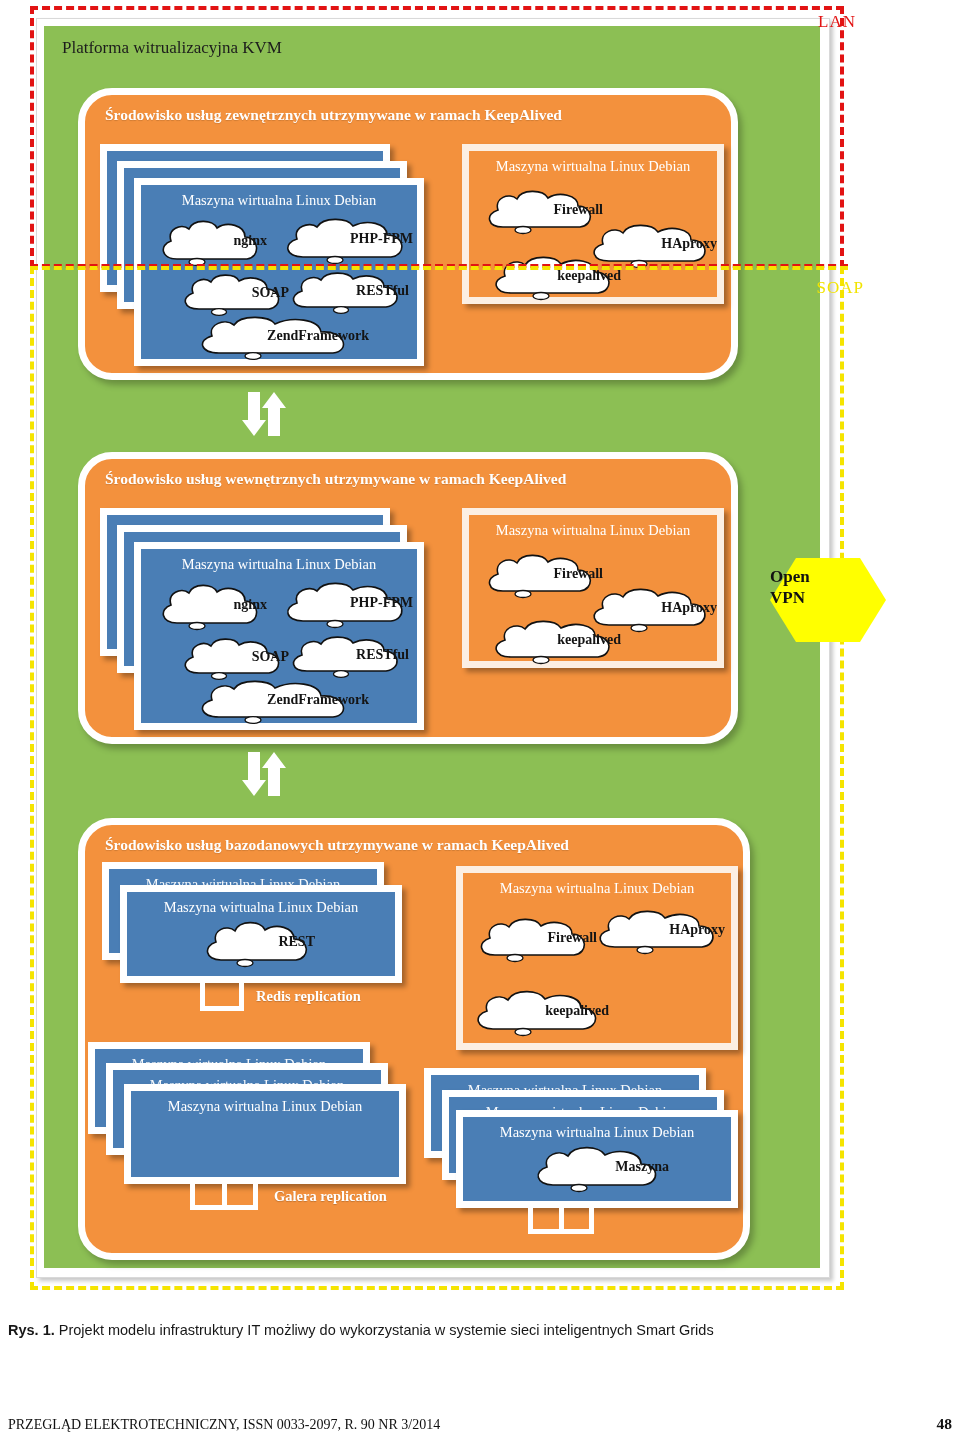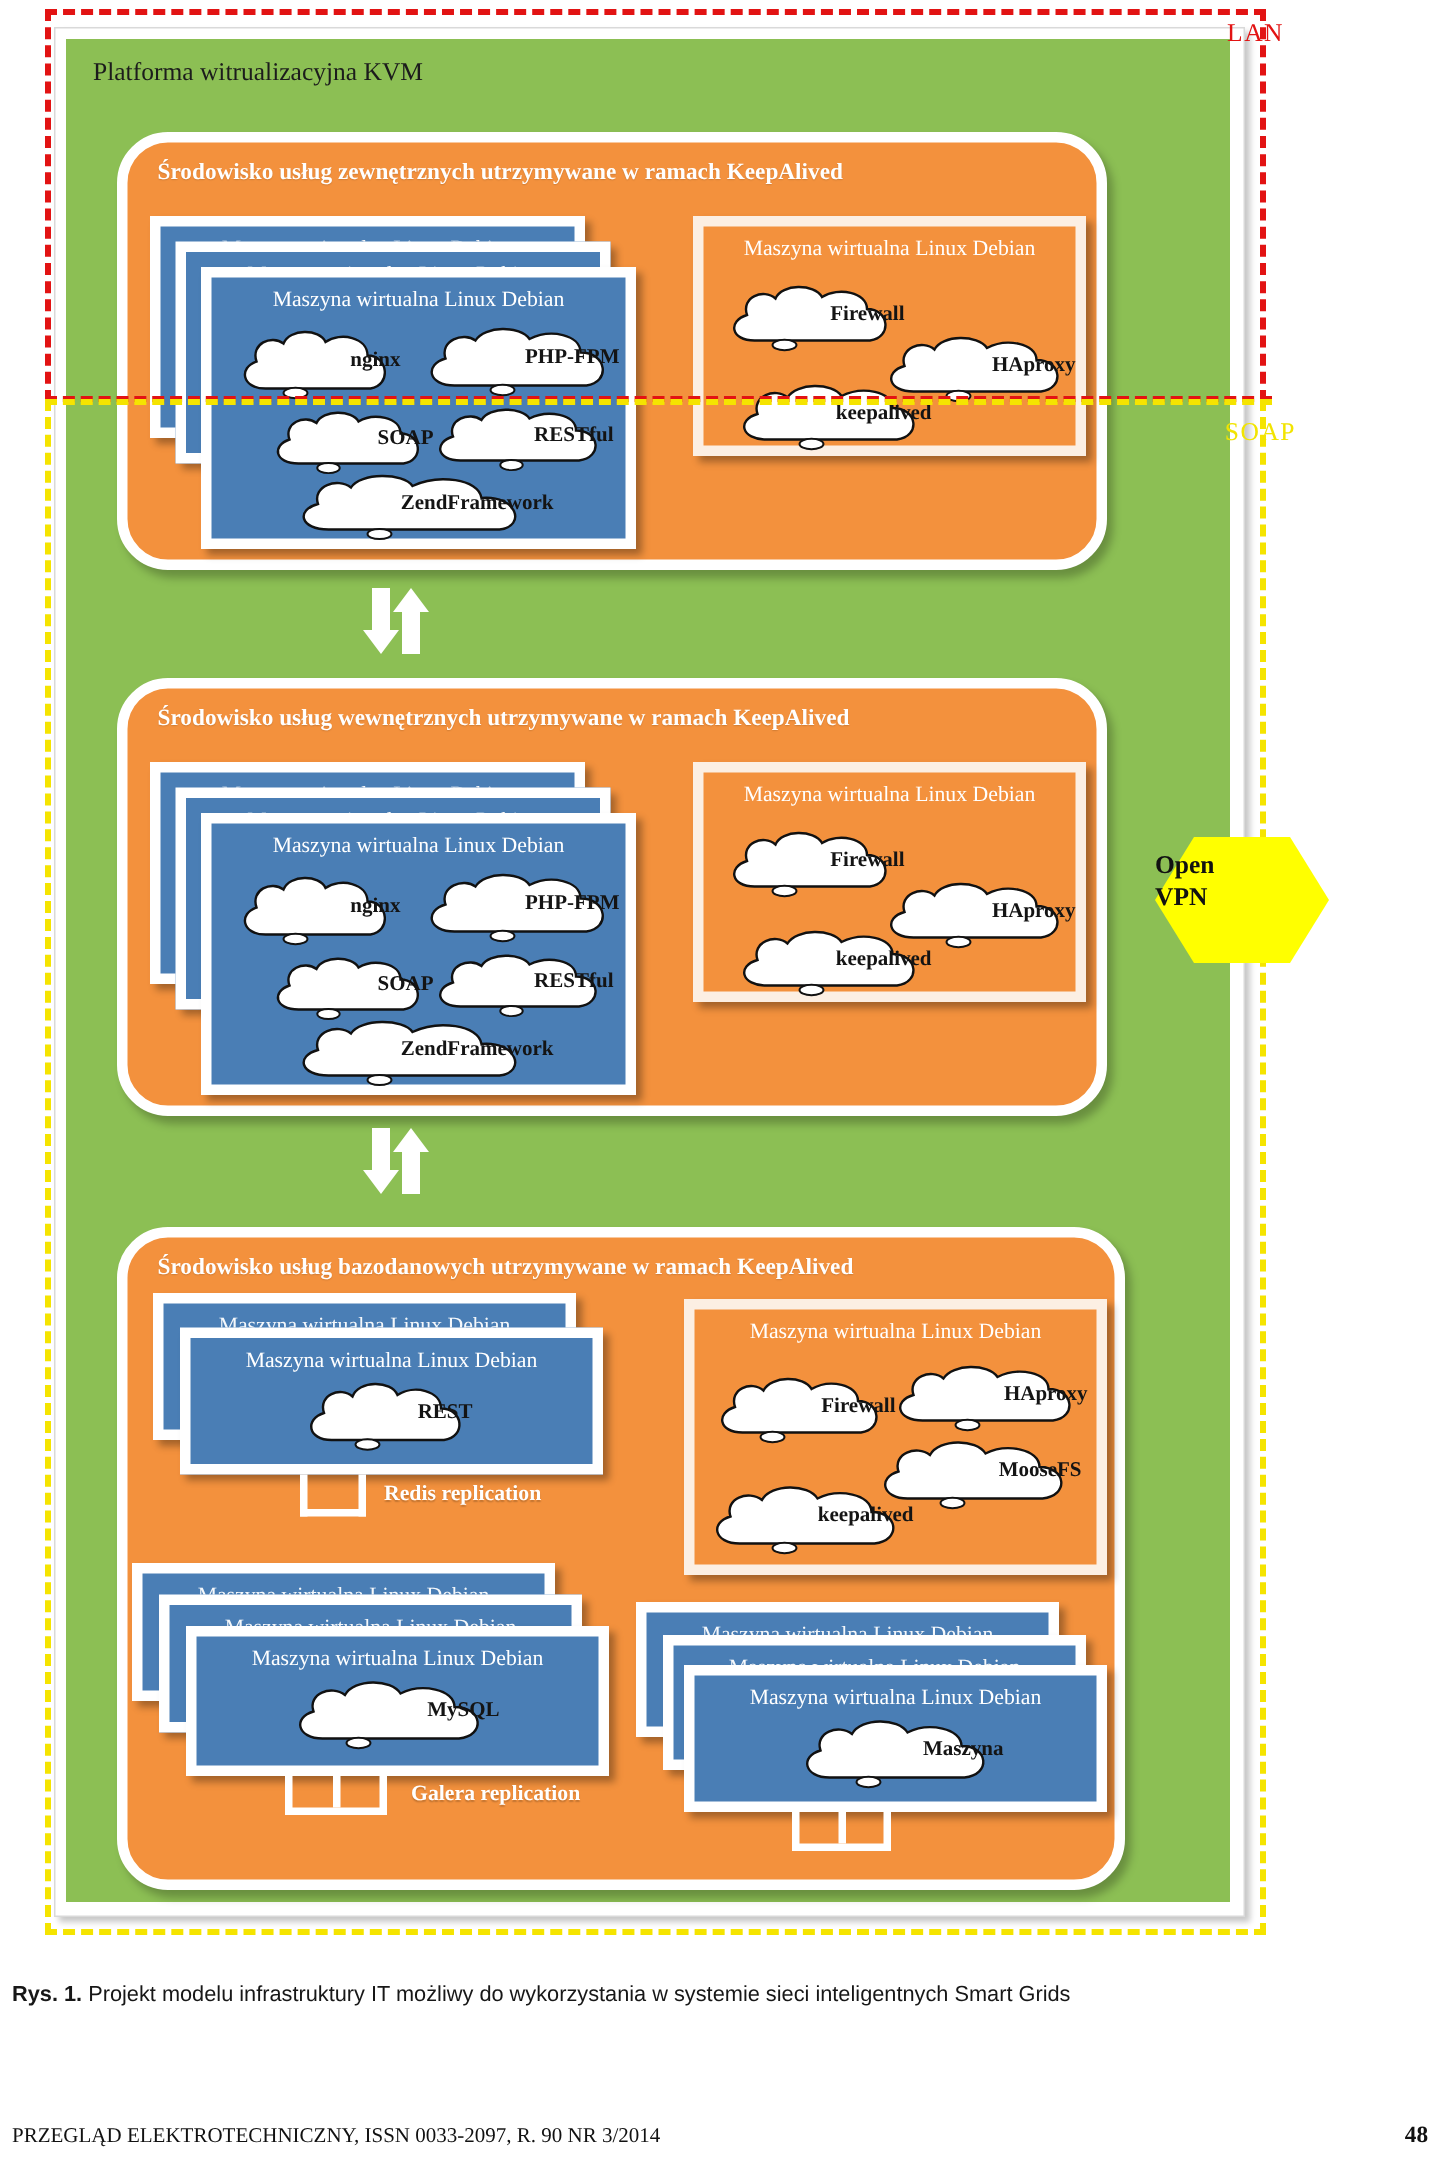--- a/index.html
+++ b/index.html
@@ -338,27 +338,20 @@
 <div class="repl-label" style="left:256px;top:988px;z-index:6;">Redis replication</div>
 
 <div class="vm" style="left:88px;top:1042px;width:282px;height:92px;z-index:4;">
   <div class="vm-ghost-title">Maszyna wirtualna Linux Debian</div>
 </div>
 <div class="vm" style="left:106px;top:1063px;width:282px;height:92px;z-index:5;">
   <div class="vm-ghost-title">Maszyna wirtualna Linux Debian</div>
 </div>
 <div class="vm" style="left:124px;top:1084px;width:282px;height:100px;z-index:6;">
   <div class="vm-title">Maszyna wirtualna Linux Debian</div>
-  <div class="cloud" style="left:60px;top:28px;width:142px;height:48px;">
-    <svg width="142" height="48" viewBox="0 0 142 48">
-        <path d="M24 40 C7 40 4 26 18 22 C14 10 30 4 39 11 C45 0 70 0 76 10 C90 3 112 7 112 19 C131 19 133 38 115 40 Z" fill="#fff" stroke="#111" stroke-width="1.6"></path>
-        <ellipse cx="48" cy="43" rx="8" ry="3.5" fill="#fff" stroke="#111" stroke-width="1.3"></ellipse>
-      </svg>
-    <span>MySQL</span>
-  </div>
 </div>
 <div class="repl-conn" style="left:190px;top:1184px;width:68px;height:26px;border-left:5px solid #FFFFFF;border-right:5px solid #FFFFFF;z-index:6;">
   <div style="position:absolute;left:27px;top:0;width:5px;height:21px;background:#fff;"></div>
 </div>
 <div class="repl-label" style="left:274px;top:1188px;z-index:6;">Galera replication</div>
 
 <div class="vm orange" style="left:456px;top:866px;width:282px;height:184px;z-index:5;">
   <div class="vm-title">Maszyna wirtualna Linux Debian</div>
   <div class="cloud" style="left:10px;top:44px;width:124px;height:46px;">
     <svg width="124" height="46" viewBox="0 0 124 46">
@@ -366,27 +359,20 @@
         <ellipse cx="42" cy="41" rx="8" ry="3.5" fill="#fff" stroke="#111" stroke-width="1.3"></ellipse>
       </svg>
     <span>Firewall</span>
   </div>
   <div class="cloud" style="left:128px;top:36px;width:134px;height:46px;">
     <svg width="134" height="46" viewBox="0 0 134 46">
         <path d="M24 38 C7 38 4 25 18 21 C14 9 30 3 38 10 C44 0 68 0 74 9 C88 2 108 6 108 17 C125 17 127 36 111 38 Z" fill="#fff" stroke="#111" stroke-width="1.6"></path>
         <ellipse cx="54" cy="41" rx="8" ry="3.5" fill="#fff" stroke="#111" stroke-width="1.3"></ellipse>
       </svg>
     <span>HAproxy</span>
-  </div>
-  <div class="cloud" style="left:118px;top:86px;width:140px;height:48px;">
-    <svg width="140" height="48" viewBox="0 0 140 48">
-        <path d="M24 40 C7 40 4 26 18 22 C14 10 30 4 39 11 C45 0 70 0 76 10 C90 3 112 7 112 19 C130 19 132 38 114 40 Z" fill="#fff" stroke="#111" stroke-width="1.6"></path>
-        <ellipse cx="54" cy="43" rx="8" ry="3.5" fill="#fff" stroke="#111" stroke-width="1.3"></ellipse>
-      </svg>
-    <span>MooseFS</span>
   </div>
   <div class="cloud" style="left:6px;top:116px;width:140px;height:48px;">
     <svg width="140" height="48" viewBox="0 0 140 48">
         <path d="M24 40 C7 40 4 26 18 22 C14 10 30 4 39 11 C45 0 70 0 76 10 C90 3 112 7 112 19 C130 19 132 38 114 40 Z" fill="#fff" stroke="#111" stroke-width="1.6"></path>
         <ellipse cx="54" cy="43" rx="8" ry="3.5" fill="#fff" stroke="#111" stroke-width="1.3"></ellipse>
       </svg>
     <span>keepalived</span>
   </div>
 </div>
 

